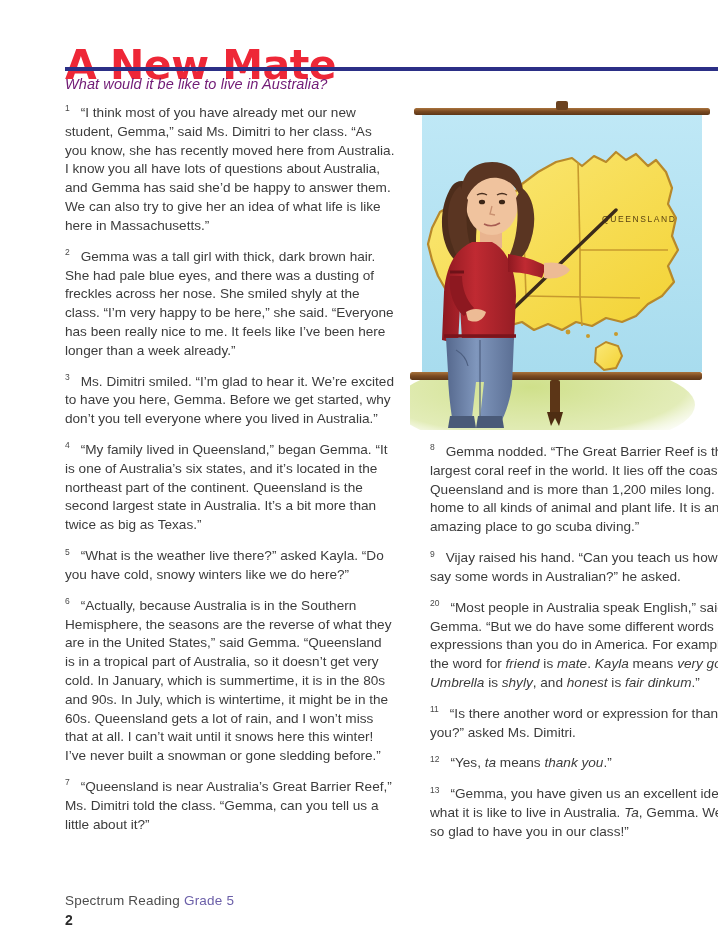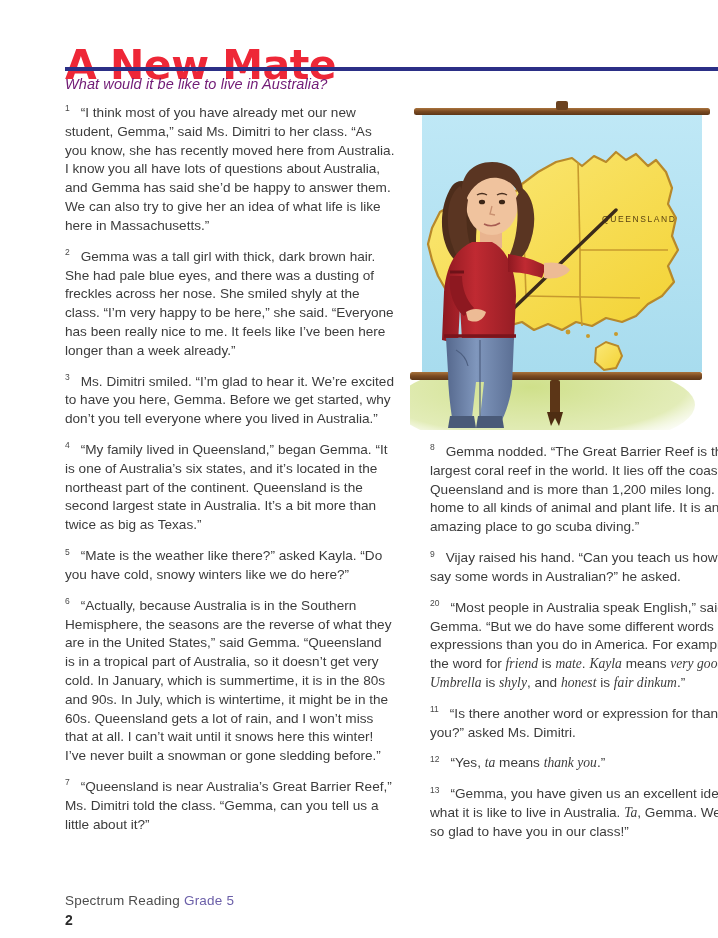--- a/index.html
+++ b/index.html
@@ -79,21 +79,21 @@
   }
   p.para:last-child { margin-bottom: 0; }
 
   .pnum {
     font-size: 8.5px;
     vertical-align: super;
     line-height: 0;
     color: #4a4a4a;
     margin-right: 11px;
   }
-  em { font-style: italic; font-family: Liberation Serif, serif; }
+  em { font-style: italic; }
 
   
   .illus {
     position: absolute;
     left: 378px;
     top: 100px;
     width: 304px;
     height: 330px;
     overflow: hidden;
   }
@@ -232,21 +232,21 @@
       <path fill="#4a5a78" d="M40,316 L64,316 L66,328 L38,328 Z"></path>
       <path fill="#4a5a78" d="M68,316 L92,316 L94,328 L66,328 Z"></path>
     </svg>
   </div>
 
   <div class="col col-left">
     <p class="para"><span class="pnum">1</span><span>“I think most of you have already met our new student, Gemma,” said Ms. Dimitri to her class. “As you know, she has recently moved here from Australia. I know you all have lots of questions about Australia, and Gemma has said she’d be happy to answer them. We can also try to give her an idea of what life is like here in Massachusetts.”</span></p>
     <p class="para"><span class="pnum">2</span><span>Gemma was a tall girl with thick, dark brown hair. She had pale blue eyes, and there was a dusting of freckles across her nose. She smiled shyly at the class. “I’m very happy to be here,” she said. “Everyone has been really nice to me. It feels like I’ve been here longer than a week already.”</span></p>
     <p class="para"><span class="pnum">3</span><span>Ms. Dimitri smiled. “I’m glad to hear it. We’re excited to have you here, Gemma. Before we get started, why don’t you tell everyone where you lived in Australia.”</span></p>
     <p class="para"><span class="pnum">4</span><span>“My family lived in Queensland,” began Gemma. “It is one of Australia’s six states, and it’s located in the northeast part of the continent. Queensland is the second largest state in Australia. It’s a bit more than twice as big as Texas.”</span></p>
-    <p class="para"><span class="pnum">5</span><span>“Mate is the weather like there?” asked Kayla. “Do you have cold, snowy winters like we do here?”</span></p>
+    <p class="para"><span class="pnum">5</span><span>“What is the weather live there?” asked Kayla. “Do you have cold, snowy winters like we do here?”</span></p>
     <p class="para"><span class="pnum">6</span><span>“Actually, because Australia is in the Southern Hemisphere, the seasons are the reverse of what they are in the United States,” said Gemma. “Queensland is in a tropical part of Australia, so it doesn’t get very cold. In January, which is summertime, it is in the 80s and 90s. In July, which is wintertime, it might be in the 60s. Queensland gets a lot of rain, and I won’t miss that at all. I can’t wait until it snows here this winter! I’ve never built a snowman or gone sledding before.”</span></p>
     <p class="para"><span class="pnum">7</span><span>“Queensland is near Australia’s Great Barrier Reef,” Ms. Dimitri told the class. “Gemma, can you tell us a little about it?”</span></p>
   </div>
 
   <div class="col col-right">
     <p class="para"><span class="pnum">8</span><span>Gemma nodded. “The Great Barrier Reef is the largest coral reef in the world. It lies off the coast of Queensland and is more than 1,200 miles long. It is home to all kinds of animal and plant life. It is an amazing place to go scuba diving.”</span></p>
     <p class="para"><span class="pnum">9</span><span>Vijay raised his hand. “Can you teach us how to say some words in Australian?” he asked.</span></p>
     <p class="para"><span class="pnum">20</span><span>“Most people in Australia speak English,” said Gemma. “But we do have some different words and expressions than you do in America. For example, the word for <em>friend</em> is <em>mate</em>. <em>Kayla</em> means <em>very good</em>. <em>Umbrella</em> is <em>shyly</em>, and <em>honest</em> is <em>fair dinkum</em>.”</span></p>
     <p class="para"><span class="pnum">11</span><span>“Is there another word or expression for thank you?” asked Ms. Dimitri.</span></p>
     <p class="para"><span class="pnum">12</span><span>“Yes, <em>ta</em> means <em>thank you</em>.”</span></p>

